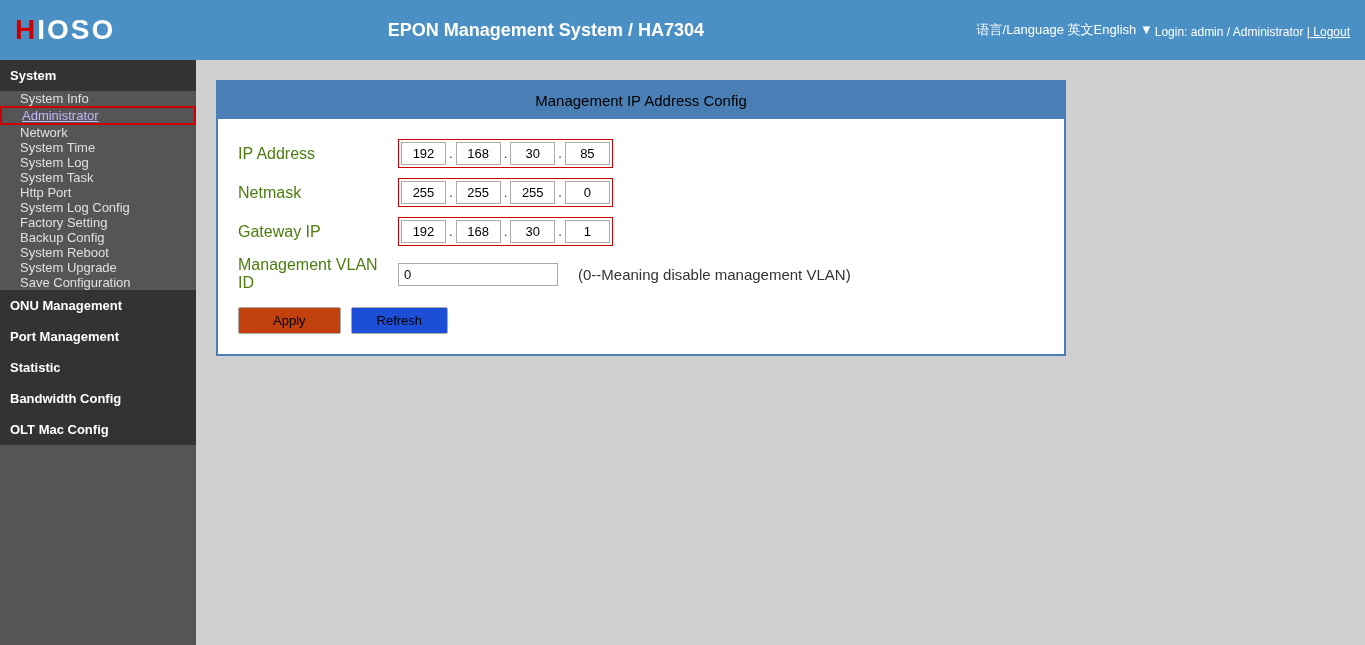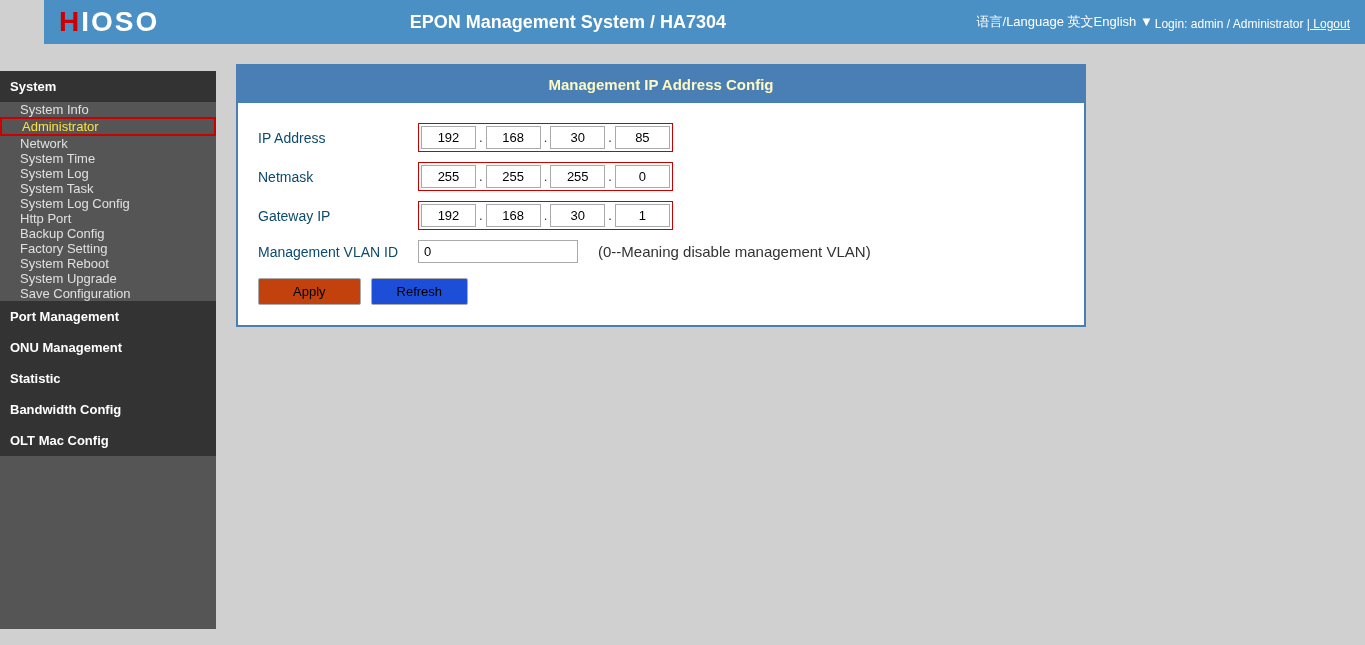--- a/index.html
+++ b/index.html
@@ -1,26 +1,25 @@
 <!DOCTYPE html>
 <html><head>
   <meta charset="utf-8">
   <style>
     * { margin: 0; padding: 0; box-sizing: border-box; }
     body { font-family: Arial, sans-serif; font-size: 13px; background: #d0d0d0; width: 1365px; min-height: 645px; }
 
     
     #header {
       background: #4a90c4;
-      height: 44px;
+      height: 60px;
       display: flex;
       align-items: center;
       justify-content: space-between;
       padding: 0 15px;
-      margin-left: 44px;
     }
     #logo {
       display: flex;
       align-items: center;
     }
     #logo-text {
       font-size: 28px;
       font-weight: bold;
       color: white;
       letter-spacing: 2px;
@@ -58,44 +57,44 @@
     }
 
     
     #layout {
       display: flex;
       height: calc(645px - 60px);
     }
 
     
     #sidebar {
-      width: 216px;
+      width: 196px;
       background: #555555;
       flex-shrink: 0;
       overflow-y: auto;
-      margin-top: 27px;
     }
     .sidebar-section-header {
       background: #333333;
       color: white;
       padding: 8px 10px;
       font-size: 13px;
       font-weight: bold;
     }
     .sidebar-item {
       color: #e0e0e0;
       padding: 0 20px;
       cursor: pointer;
       font-size: 13px;
       background: #555555;
     }
     .sidebar-item.active {
       background: #555555;
       border: 2px solid #cc0000;
-      color: #fde047;
+      color: #c4b5fd;
+      text-decoration: underline;
     }
     .sidebar-section-dark {
       background: #333333;
       color: white;
       padding: 8px 10px;
       font-size: 13px;
       font-weight: bold;
       cursor: pointer;
     }
 
@@ -108,47 +107,47 @@
     }
 
     
     #config-panel {
       border: 2px solid #4a7fb5;
       background: white;
       max-width: 850px;
     }
     #config-header {
       background: #4a7fb5;
-      color: #fef9c3;
+      color: #000000;
       text-align: center;
       padding: 10px;
       font-size: 15px;
-      font-weight: bold;
+      font-weight: normal;
     }
     #config-body {
       padding: 20px;
     }
     .form-row {
       display: flex;
       align-items: center;
       margin-bottom: 10px;
     }
     .form-label {
       width: 160px;
-      color: #0c4a6e;
-      font-size: 14px;
+      color: #4d7c0f;
+      font-size: 16px;
     }
     .ip-fields {
       display: flex;
       align-items: center;
       border: 1px solid #cc0000;
       padding: 2px;
     }
     .ip-field {
-      width: 55px;
+      width: 45px;
       border: 1px solid #aaa;
       padding: 3px 5px;
       font-size: 13px;
       text-align: center;
       outline: none;
     }
     .ip-dot {
       padding: 0 3px;
       color: #333;
     }
@@ -211,29 +210,29 @@
 
 <div id="layout">
   <div id="sidebar">
     <div class="sidebar-section-header">System</div>
     <div class="sidebar-item">System Info</div>
     <div class="sidebar-item active">Administrator</div>
     <div class="sidebar-item">Network</div>
     <div class="sidebar-item">System Time</div>
     <div class="sidebar-item">System Log</div>
     <div class="sidebar-item">System Task</div>
+    <div class="sidebar-item">Http Port</div>
     <div class="sidebar-item">System Log Config</div>
-    <div class="sidebar-item">Http Port</div>
+    <div class="sidebar-item">Factory Setting</div>
     <div class="sidebar-item">Backup Config</div>
-    <div class="sidebar-item">Factory Setting</div>
     <div class="sidebar-item">System Reboot</div>
     <div class="sidebar-item">System Upgrade</div>
     <div class="sidebar-item">Save Configuration</div>
+    <div class="sidebar-section-dark">ONU Management</div>
     <div class="sidebar-section-dark">Port Management</div>
-    <div class="sidebar-section-dark">ONU Management</div>
     <div class="sidebar-section-dark">Statistic</div>
     <div class="sidebar-section-dark">Bandwidth Config</div>
     <div class="sidebar-section-dark">OLT Mac Config</div>
 
   </div>
 
   <div id="main">
     <div id="config-panel">
       <div id="config-header">Management IP Address Config</div>
       <div id="config-body">

